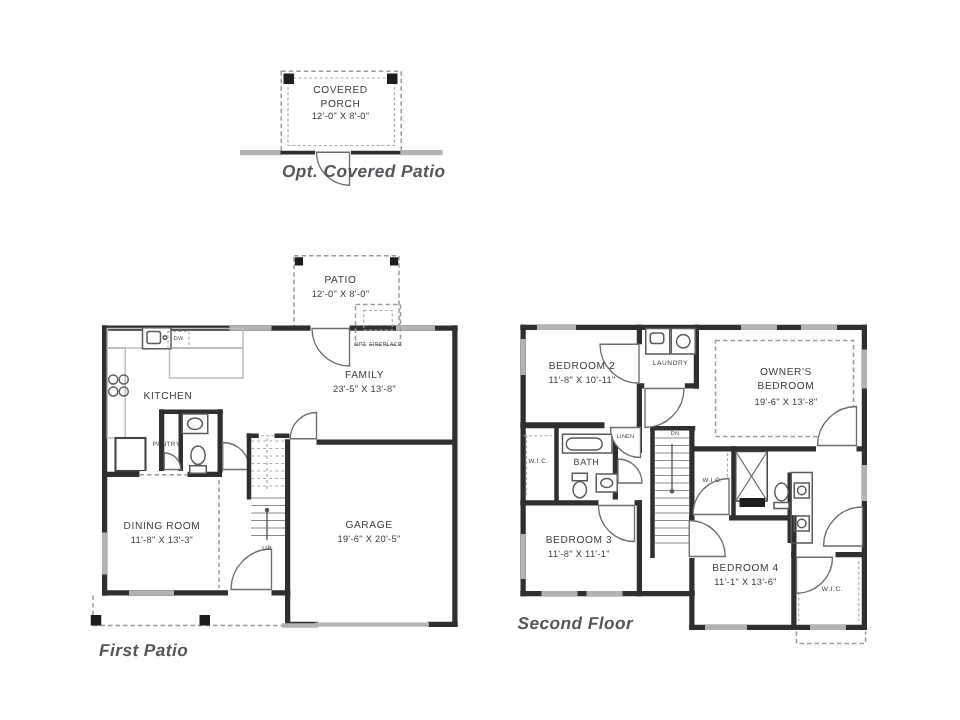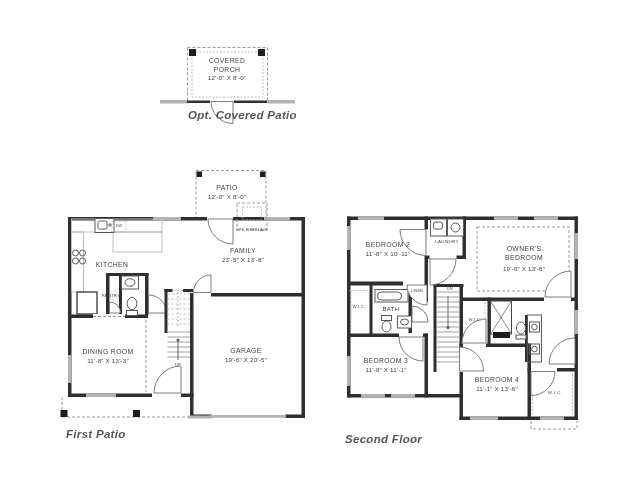--- a/index.html
+++ b/index.html
@@ -297,15 +297,15 @@
 <div class="lbl tiny" style="left:359px;top:307px;">W.I.C.</div>
 <div class="lbl bathlbl" style="left:391px;top:310px;">BATH</div>
 <div class="lbl micro" style="left:417px;top:291px;">LINEN</div>
 <div class="lbl micro" style="left:450px;top:289px;">DN</div>
 <div class="lbl tiny" style="left:475px;top:320px;">W.I.C.</div>
 <div class="lbl" style="left:386px;top:361px;">BEDROOM 3</div>
 <div class="lbl dims" style="left:386px;top:370px;">11'-8" X 11'-1"</div>
 <div class="lbl" style="left:497px;top:380px;">BEDROOM 4</div>
 <div class="lbl dims" style="left:497px;top:389px;">11'-1" X 13'-6"</div>
 <div class="lbl wiclbl" style="left:555px;top:393px;">W.I.C.</div>
-<div class="caption" style="left:345px;top:433px;">Second Floor</div>
+<div class="caption" style="left:345px;top:410px;">Second Floor</div>
 
 </div>
 
 </body></html>

